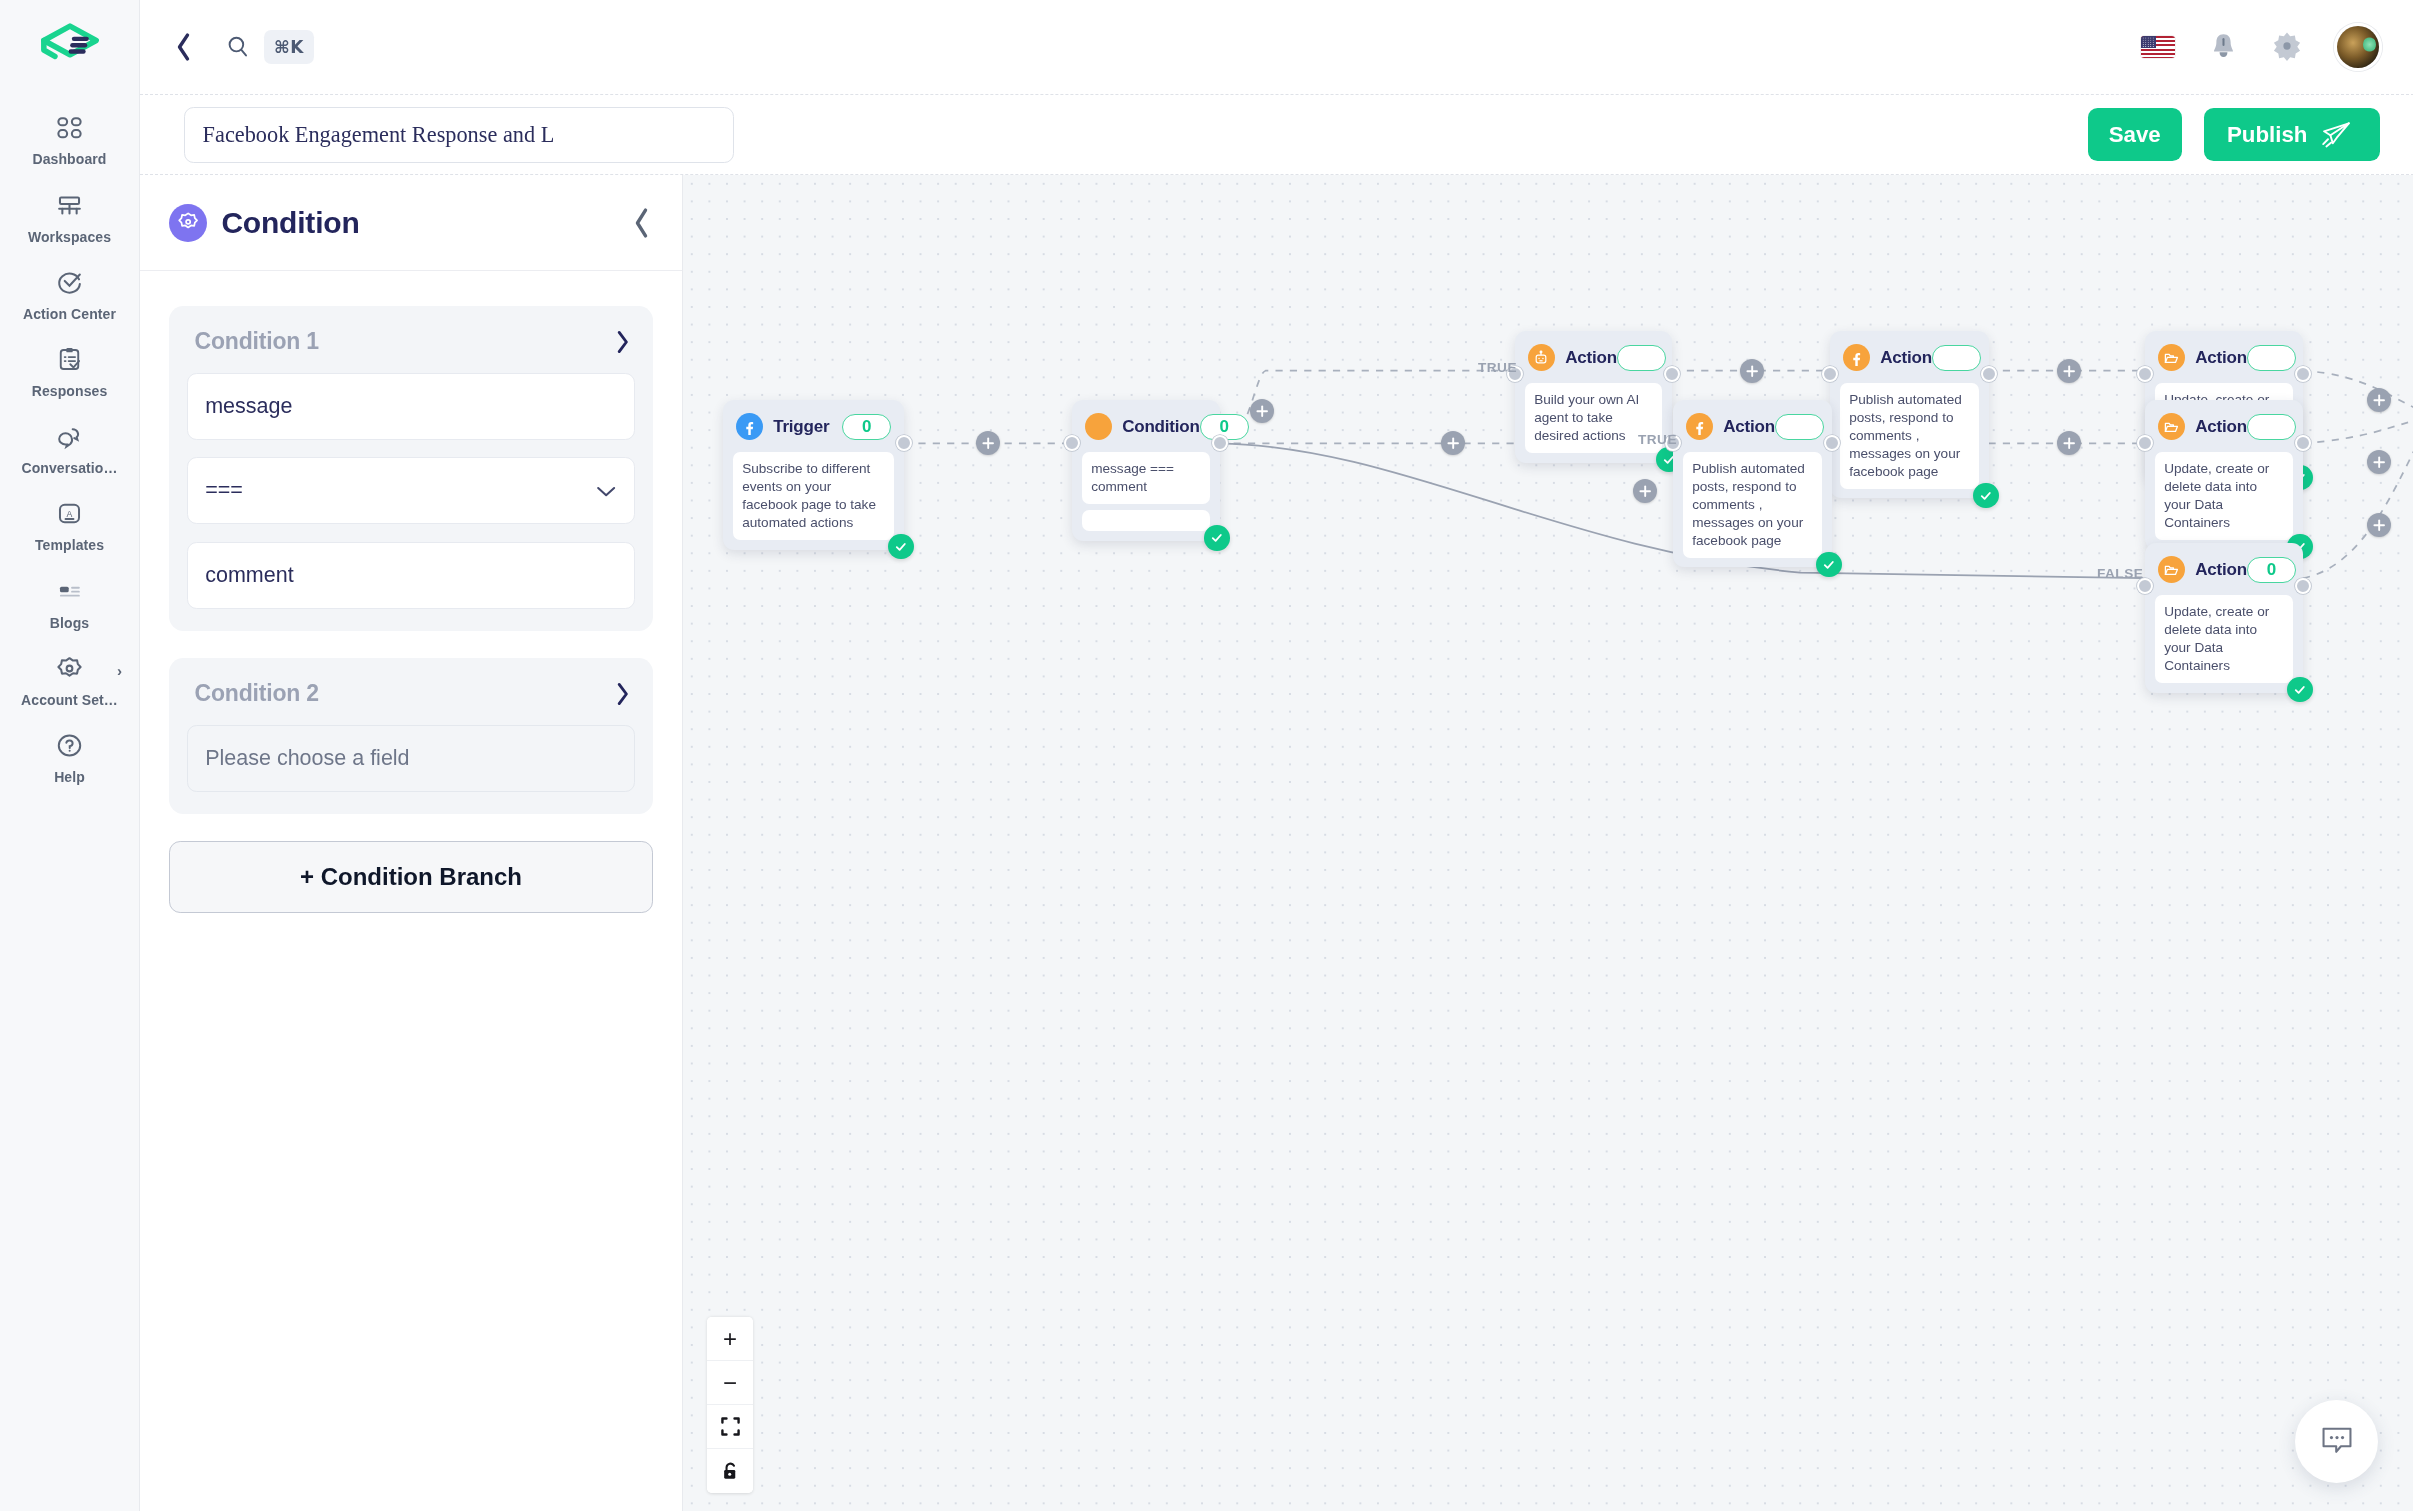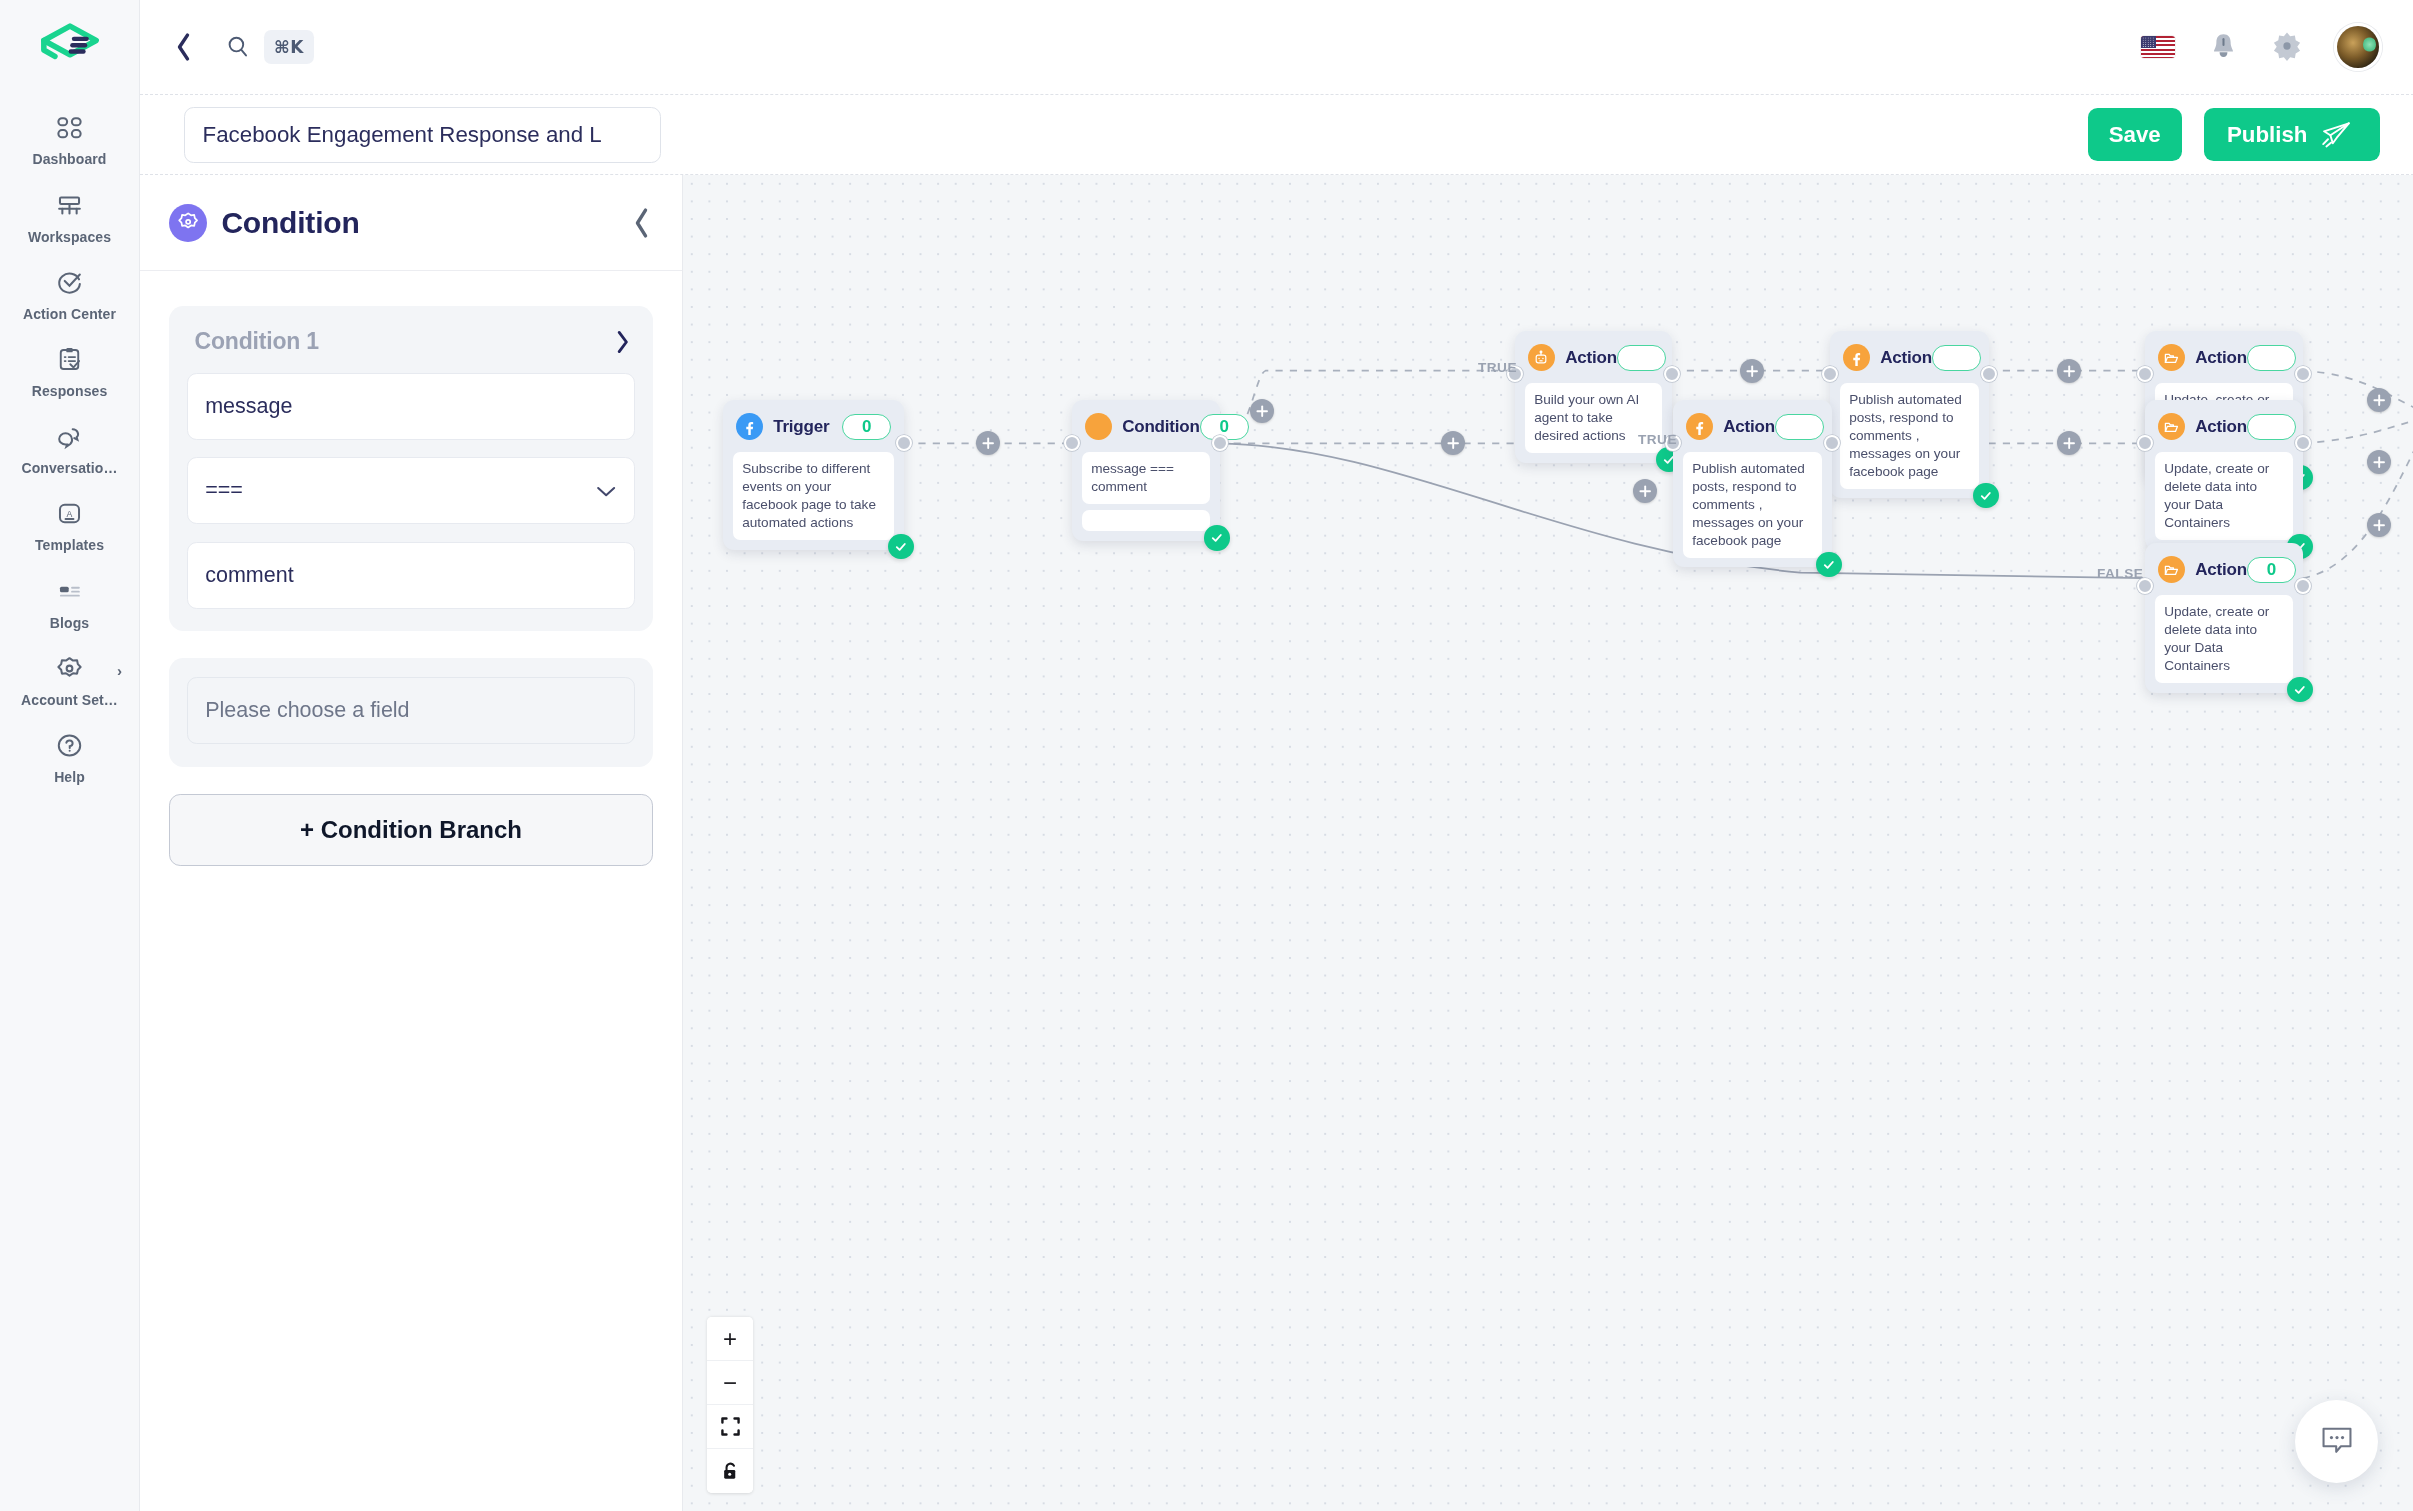--- a/index.html
+++ b/index.html
@@ -63,24 +63,24 @@
   .avatar::after{ content:""; position:absolute; right:3.2px; top:9.6px; width:12.8px;height:17.6px;
      background: radial-gradient(circle at 50% 50%, #8fe3b5 0%, #4fbf89 60%, transparent 70%); border-radius:50%;}
 
   
   .titlerow {
     position: absolute; left: 140px; top: 95px; width: 2274px; height: 80px;
     background: #fff; display: flex; align-items: center;
     border-bottom: 1.6px dashed #dfe2e8;
   }
   .flow-title {
-    margin-left: 44px; width: 477px; height: 56px;
+    margin-left: 44px; width: 550px; height: 56px;
     border: 1.2px solid #dfe3ea; border-radius: 9.6px;
     padding: 0 17.6px; font-size: 22.3px; color: #2b2d5c;
-    font-family: Liberation Sans, sans-serif; background:#fff; outline:none;
+    font-family: Liberation Serif, serif; background:#fff; outline:none;
   }
   .title-actions { margin-left: auto; margin-right: 34px; display: flex; gap: 22.3px; align-items:center;}
   .btn {
     border: none; border-radius: 9.6px; background: #0ec98a; color: #fff;
     font-size: 22.3px; font-weight: 700; cursor: pointer; height: 53px;
     display: flex; align-items: center; justify-content: center; gap: 12.8px;
     font-family: "Liberation Sans", sans-serif;
   }
   .btn-save { width: 94px; }
   .btn-publish { width: 176px; padding-right: 4.8px;}
@@ -410,20 +410,28 @@
               <path d="M4 5 L14 14 L24 5"></path>
             </svg>
           </span>
         </div>
         <div class="field last">
           <span class="field-val">comment</span>
         </div>
       </div>
 
       <div class="cond-card">
+        <div class="cond-card-head">
+          <span class="cond-card-title">Condition 2</span>
+          <span class="cond-chev">
+            <svg width="14.4" height="24" viewBox="0 0 18 30" fill="none" stroke="#23255c" stroke-width="3.6" stroke-linecap="round" stroke-linejoin="round">
+              <path d="M4 3 L13 15 L4 27"></path>
+            </svg>
+          </span>
+        </div>
         <div class="field ghost last">
           <span class="field-val">Please choose a field</span>
         </div>
       </div>
 
       <button class="add-branch">+ Condition Branch</button>
     </div>
   </aside>
 
   <section class="canvas">

